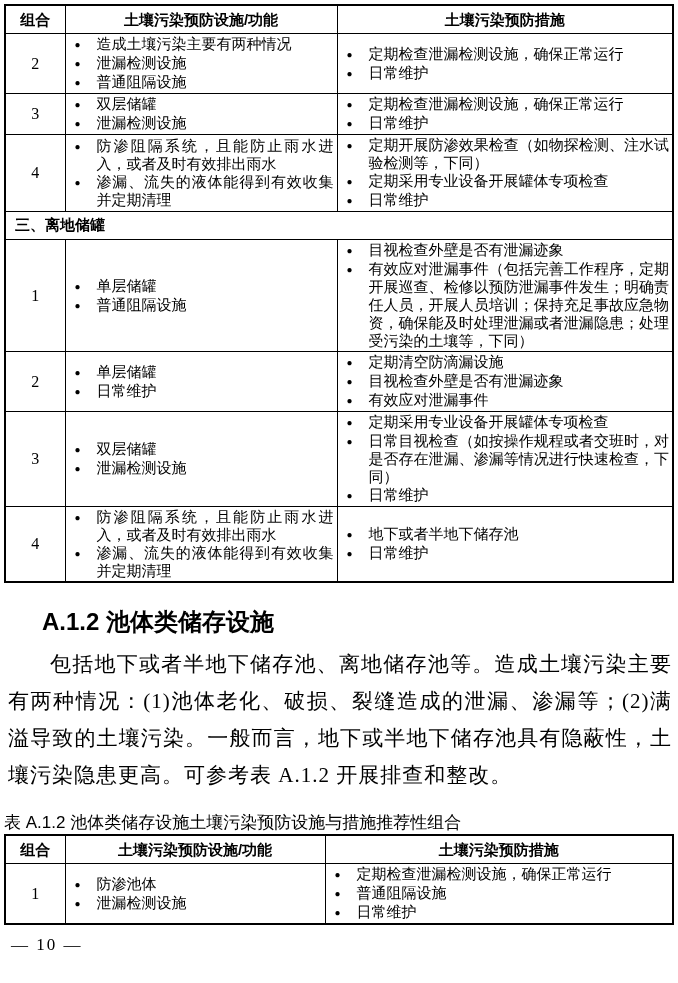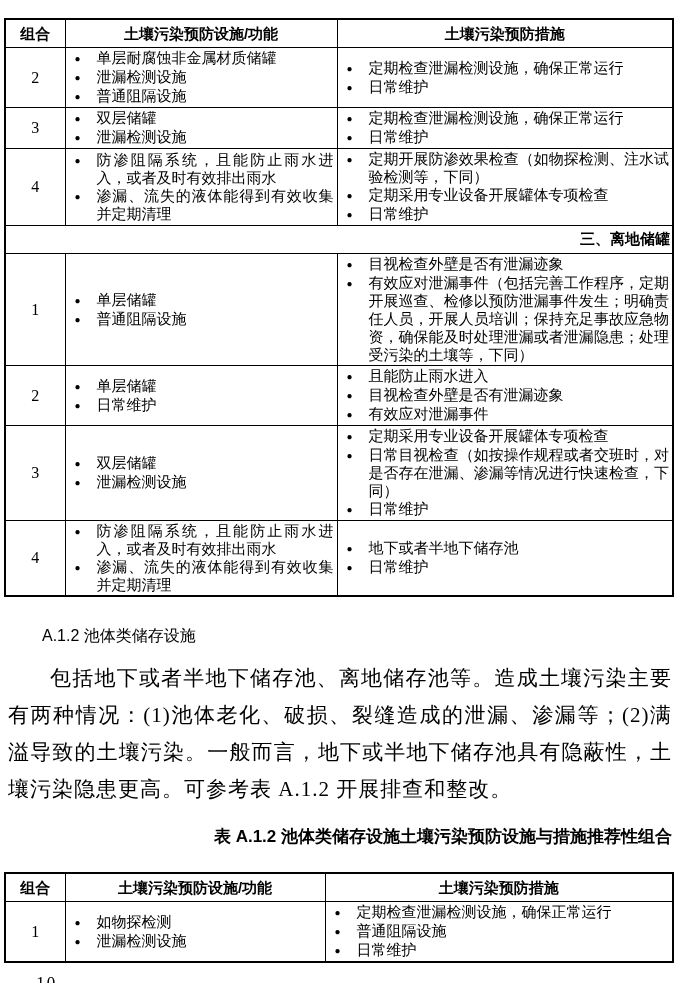--- a/index.html
+++ b/index.html
@@ -1,36 +1,36 @@
 <!DOCTYPE html>
 <html><head>
 <meta charset="utf-8">
 <style>
   html,body{margin:0;padding:0;background:#ffffff;color:#000000;}
   body{width:678px;height:983px;font-family:"Liberation Serif", serif;}
-  .page{box-sizing:border-box;width:678px;height:983px;padding:18px 4px 0 4px;overflow:hidden;}
+  .page{box-sizing:border-box;width:678px;height:983px;padding:4px 4px 0 4px;overflow:hidden;}
 
   table.t{border-collapse:collapse;table-layout:fixed;width:668px;border:2px solid #000;}
   table.t th, table.t td{border:1px solid #000;box-sizing:border-box;}
   table.t th{font-family:"Liberation Sans", sans-serif;font-weight:bold;font-size:15px;
              line-height:19px;padding:4px 2px;text-align:center;}
   td.num-cell{text-align:center;vertical-align:middle;font-size:16px;padding:0;}
   td.list-cell{vertical-align:middle;padding:1px 3px 1px 0;}
   td.section-cell{font-family:"Liberation Sans", sans-serif;font-weight:bold;font-size:15px;
-                  padding:4px 2px 4px 9px;text-align:right;}
+                  padding:4px 2px 4px 9px;text-align:left;}
   .bullet{display:flex;align-items:flex-start;font-size:15px;line-height:18px;}
   .dot{flex:0 0 22px;margin-left:9px;text-align:left;font-size:10px;line-height:18px;padding-top:1px;}
   .bt{flex:1 1 auto;text-align:justify;}
 
-  .heading{font-family:"Liberation Sans", sans-serif;font-weight:normal;font-size:16px;
+  .heading{font-family:"Liberation Sans", sans-serif;font-weight:bold;font-size:24px;
            line-height:26px;margin:26px 0 0 38px;}
   .body-par{font-size:21px;line-height:37px;letter-spacing:1px;text-align:justify;
             text-indent:2em;margin:11px 0 0 4px;width:664px;}
-  .caption{font-family:"Liberation Sans", sans-serif;font-weight:bold;font-size:17px;
-           text-align:right;margin:17px 0 24px 0;width:668px;}
+  .caption{font-family:"Liberation Sans", sans-serif;font-weight:normal;font-size:17px;
+           text-align:left;margin:17px 0 0 0;width:668px;}
   .t2{margin-top:0;}
   .pageno{font-size:17px;line-height:22px;margin:9px 0 0 7px;letter-spacing:2px;}
 </style>
 </head>
 <body>
 
 <div class="page">
 
   <table class="t">
     <colgroup>
@@ -44,21 +44,21 @@
         <th>土壤污染预防设施/功能</th>
         <th>土壤污染预防措施</th>
       </tr>
     </thead>
     <tbody>
         <tr>
           <td class="num-cell">2</td>
           <td class="list-cell">
             <div class="bullet">
               <span class="dot">●</span>
-              <span class="bt">单层耐腐蚀非金属材质储罐</span>
+              <span class="bt">造成土壤污染主要有两种情况</span>
             </div>
             <div class="bullet">
               <span class="dot">●</span>
               <span class="bt">泄漏检测设施</span>
             </div>
             <div class="bullet">
               <span class="dot">●</span>
               <span class="bt">普通阻隔设施</span>
             </div>
           </td>
@@ -157,21 +157,21 @@
               <span class="bt">单层储罐</span>
             </div>
             <div class="bullet">
               <span class="dot">●</span>
               <span class="bt">日常维护</span>
             </div>
           </td>
           <td class="list-cell">
             <div class="bullet">
               <span class="dot">●</span>
-              <span class="bt">且能防止雨水进入</span>
+              <span class="bt">定期清空防滴漏设施</span>
             </div>
             <div class="bullet">
               <span class="dot">●</span>
               <span class="bt">目视检查外壁是否有泄漏迹象</span>
             </div>
             <div class="bullet">
               <span class="dot">●</span>
               <span class="bt">有效应对泄漏事件</span>
             </div>
           </td>
@@ -247,21 +247,21 @@
         <th>土壤污染预防设施/功能</th>
         <th>土壤污染预防措施</th>
       </tr>
     </thead>
     <tbody>
         <tr>
           <td class="num-cell">1</td>
           <td class="list-cell">
             <div class="bullet">
               <span class="dot">●</span>
-              <span class="bt">如物探检测</span>
+              <span class="bt">防渗池体</span>
             </div>
             <div class="bullet">
               <span class="dot">●</span>
               <span class="bt">泄漏检测设施</span>
             </div>
           </td>
           <td class="list-cell">
             <div class="bullet">
               <span class="dot">●</span>
               <span class="bt">定期检查泄漏检测设施，确保正常运行</span>

